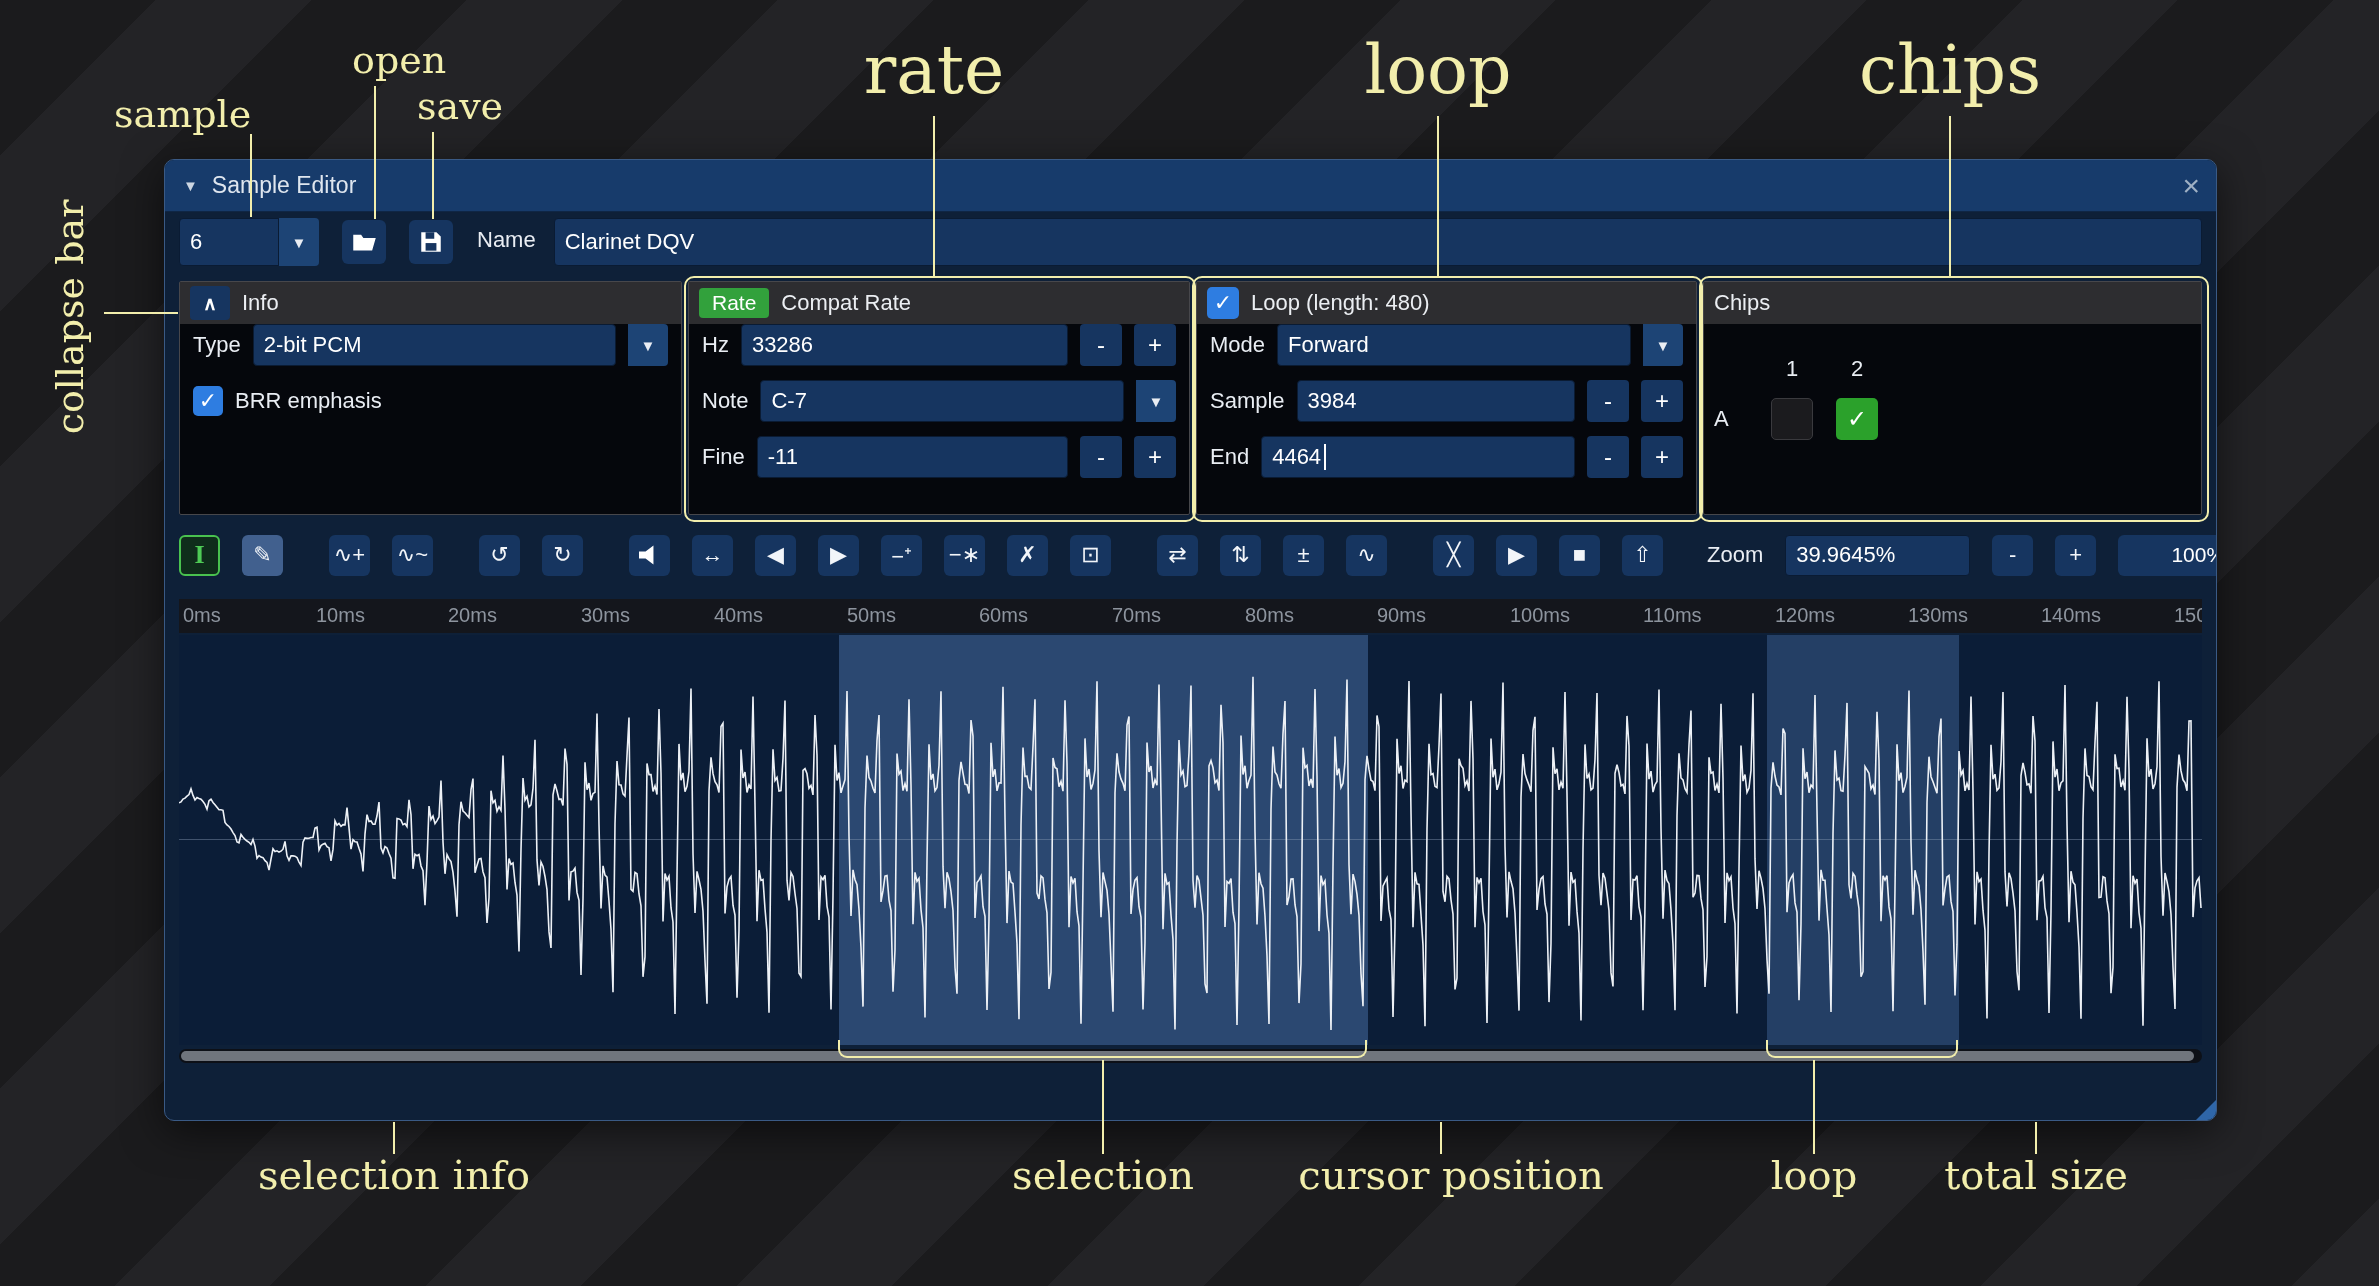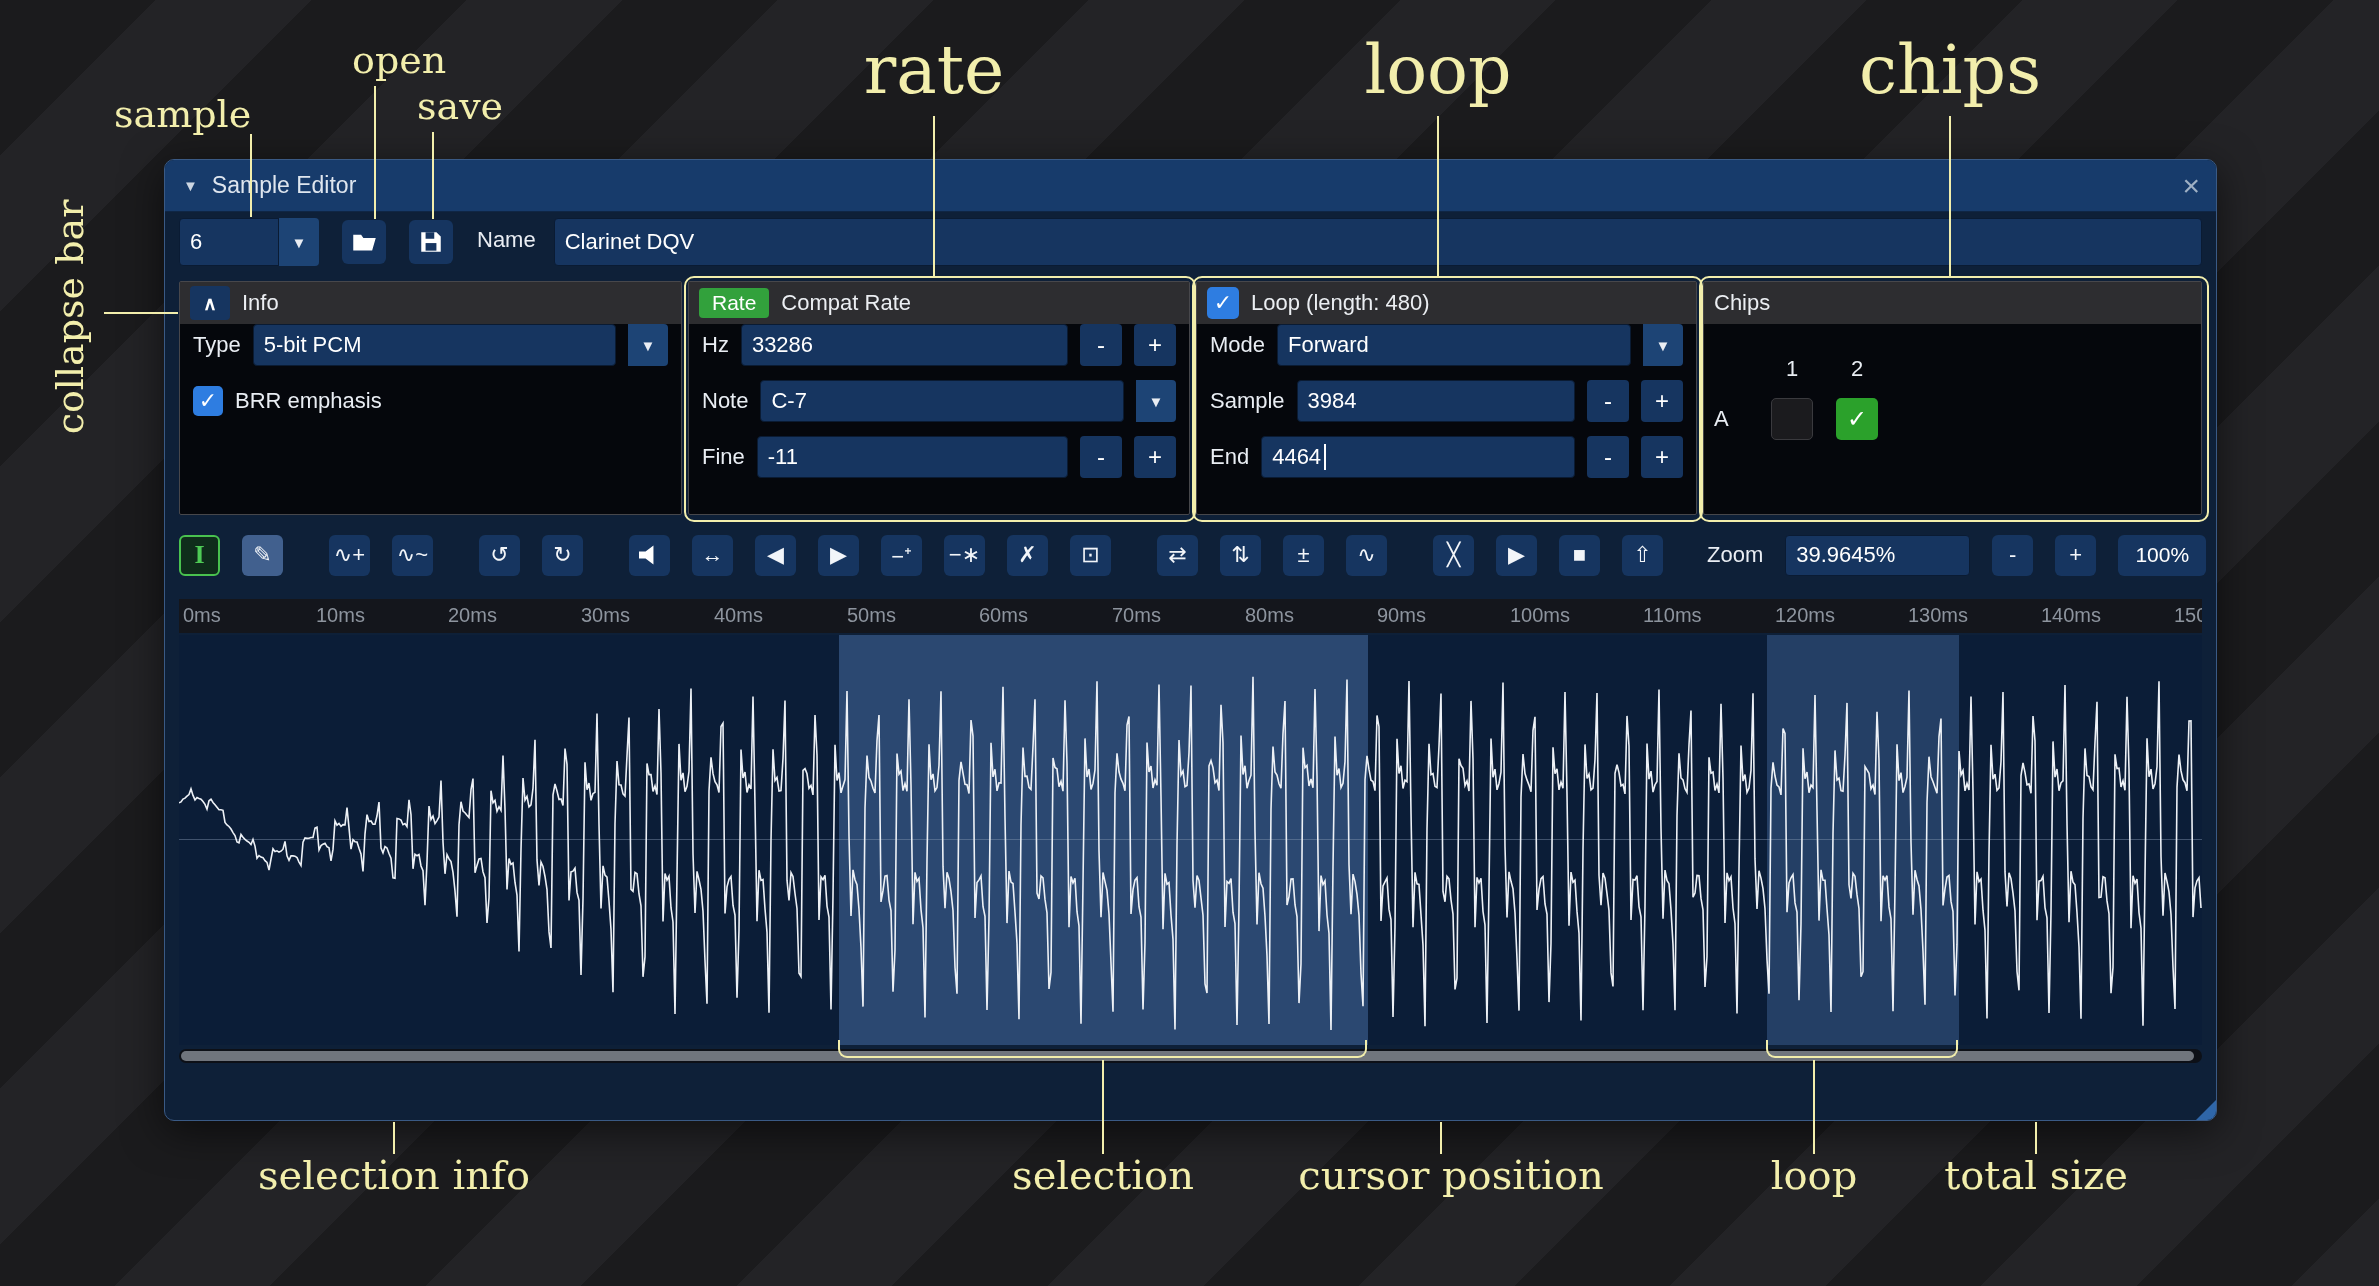--- a/index.html
+++ b/index.html
@@ -64,21 +64,21 @@
   .tbtn.active{background:#0f2d1b;border:2px solid #49c24f;color:#4ecb56;
     font-family:"Liberation Serif",serif;font-size:26px;font-weight:bold;}
   .tbtn.hovered{background:#41608e;}
   .sp{width:2px;flex:none;} .flexsp{flex:1;}
   .speaker-shape{width:22px;height:20px;background:#fff;
     clip-path:polygon(0% 32%,32% 32%,68% 2%,68% 98%,32% 68%,0% 68%);}
   .zoomlbl{font-size:22px;flex:none;}
   .zoomfield{width:185px;height:41px;flex:none;}
   .zbtn{width:41px;height:41px;flex:none;}
   .zreset{width:88px;height:41px;background:#163560;border-radius:6px;display:flex;flex:none;
-    align-items:center;justify-content:center;font-size:21px;color:#fff;}
+    align-items:center;justify-content:center;font-size:21px;color:#fff;padding-left:36px;}
   
   .ruler{position:absolute;left:14px;top:439px;width:2023px;height:34px;background:#14161c;
     overflow:hidden;}
   .ruler span{position:absolute;top:5px;font-size:20px;color:#8d949e;white-space:nowrap;}
   .wave{position:absolute;left:14px;top:475px;width:2023px;height:410px;background:#0b1d37;overflow:hidden;}
   .sel-overlay{position:absolute;top:0;bottom:0;background:rgba(104,156,224,.35);}
   .loop-overlay{position:absolute;top:0;bottom:0;background:rgba(104,156,224,.27);}
   .centerline{position:absolute;left:0;right:0;top:204px;height:1px;background:rgba(130,150,175,.45);}
   .wave svg{position:absolute;left:0;top:0;}
   .scrollbar{position:absolute;left:14px;top:889px;width:2023px;height:14px;background:#0d1017;border-radius:7px;}
@@ -134,21 +134,21 @@
 
   <div class="panels">
 
     <div class="panel p-info">
       <div class="panel-h">
         <div class="chevbtn">∧</div>
         <span>Info</span>
       </div>
       <div class="prow">
         <span class="lbl">Type</span>
-        <div class="field">5-bit PCM</div>
+        <div class="field">2-bit PCM</div>
         <div class="ddbtn">▼</div>
       </div>
       <div class="prow">
         <div class="chk">✓</div>
         <span class="lbl">BRR emphasis</span>
       </div>
     </div>
 
     <div class="panel p-rate">
       <div class="panel-h">

